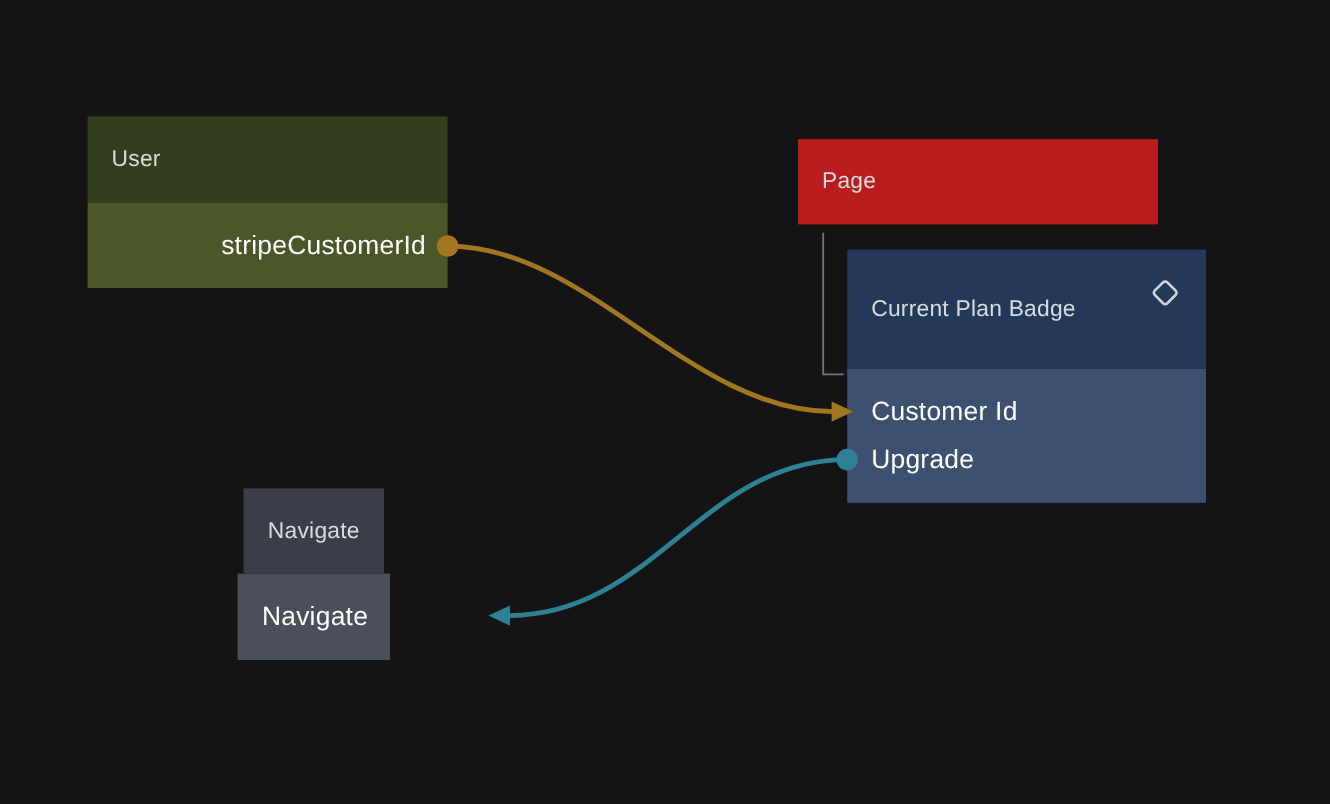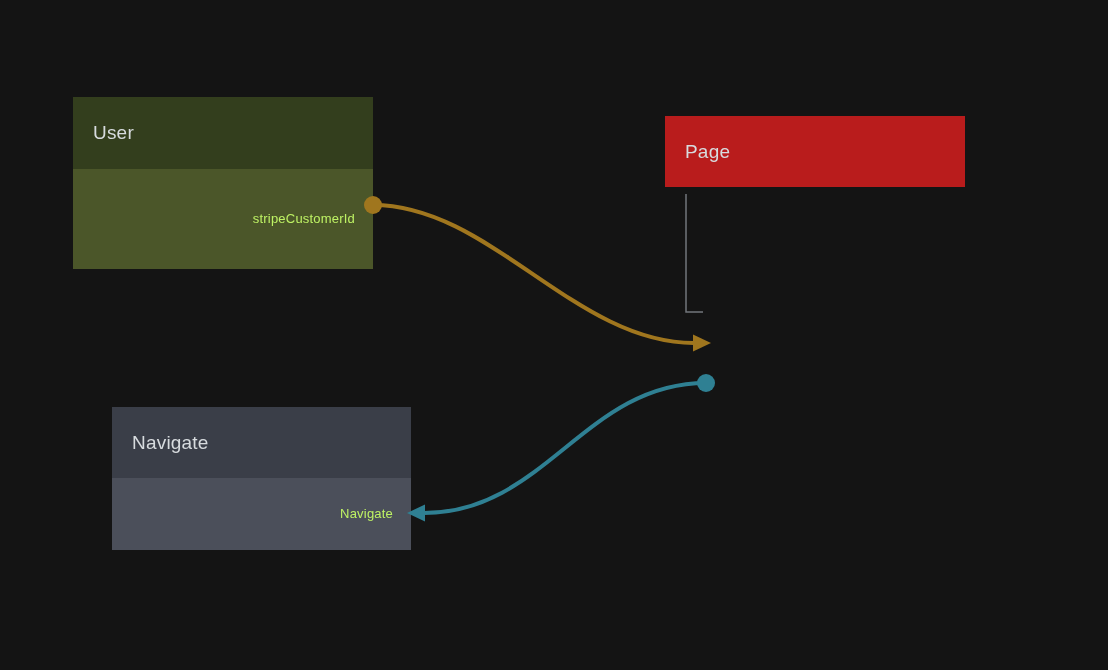--- a/index.html
+++ b/index.html
@@ -35,39 +35,39 @@
     letter-spacing: 0.2px;
   }
   .node-body {
     flex: 1;
     display: flex;
     flex-direction: column;
     justify-content: center;
     box-sizing: border-box;
   }
   .port-row {
-    font-size: 13px;
+    font-size: 22px;
     line-height: 40px;
-    color: #bef264;
+    color: #ffffff;
     padding: 0 18px 0 20px;
     letter-spacing: 0.2px;
   }
   .port-row.align-right { text-align: right; }
   .port-row.align-left  { text-align: left; }
 
   
-  #node-user            { left: 73px;  top: 97px;  width: 300px; height: 172px; }
+  #node-user            { left: 73px;  top: 97px;  width: 300px; height: 143px; }
   #node-user .node-header { height: 72px; }
   #node-page            { left: 665px; top: 116px; width: 300px; height: 71px; }
   #node-page .node-header { height: 71px; }
   #node-current-plan-badge { left: 706px; top: 208px; width: 299px; height: 211px; }
   #node-current-plan-badge .node-header { height: 99px; }
   #node-current-plan-badge .node-title { max-width: 175px; }
   #node-current-plan-badge .node-body { justify-content: flex-start; padding: 16px 0; }
-  #node-navigate        { left: 112px; top: 407px; width: 299px; height: 143px; }
+  #node-navigate        { left: 112px; top: 407px; width: 299px; height: 143px; align-items: center; }
   #node-navigate .node-header { height: 71px; }
 
   .badge-icon {
     position: absolute;
     top: 24px;
     right: 22px;
     width: 24px;
     height: 24px;
   }
   svg.overlay {
@@ -91,20 +91,34 @@
       <div class="port-row align-right">stripeCustomerId</div>
     </div>
   </div>
 
   <div class="node" id="node-page">
     <div class="node-header" style="background: #b91c1c;">
       <span class="node-title">Page</span>
     </div>
   </div>
 
+  <div class="node" id="node-current-plan-badge">
+    <div class="node-header" style="background: rgb(36, 57, 90);">
+      <span class="node-title">Current Plan Badge</span>
+      <span class="badge-icon">
+        <svg width="24" height="24" viewBox="0 0 24 24">
+          <rect x="4.6" y="4.6" width="14.8" height="14.8" rx="2.5" fill="none" stroke-width="2.2" transform="rotate(45 12 12)" stroke="#cdd3db"></rect>
+        </svg>
+      </span>
+    </div>
+    <div class="node-body" style="background: rgb(61, 80, 112);">
+      <div class="port-row align-left">Customer Id</div>
+      <div class="port-row align-left">Upgrade</div>
+    </div>
+  </div>
 
   <div class="node" id="node-navigate">
     <div class="node-header" style="background: rgb(58, 62, 72);">
       <span class="node-title">Navigate</span>
     </div>
     <div class="node-body" style="background: rgb(75, 79, 90);">
       <div class="port-row align-right">Navigate</div>
     </div>
   </div>
 

